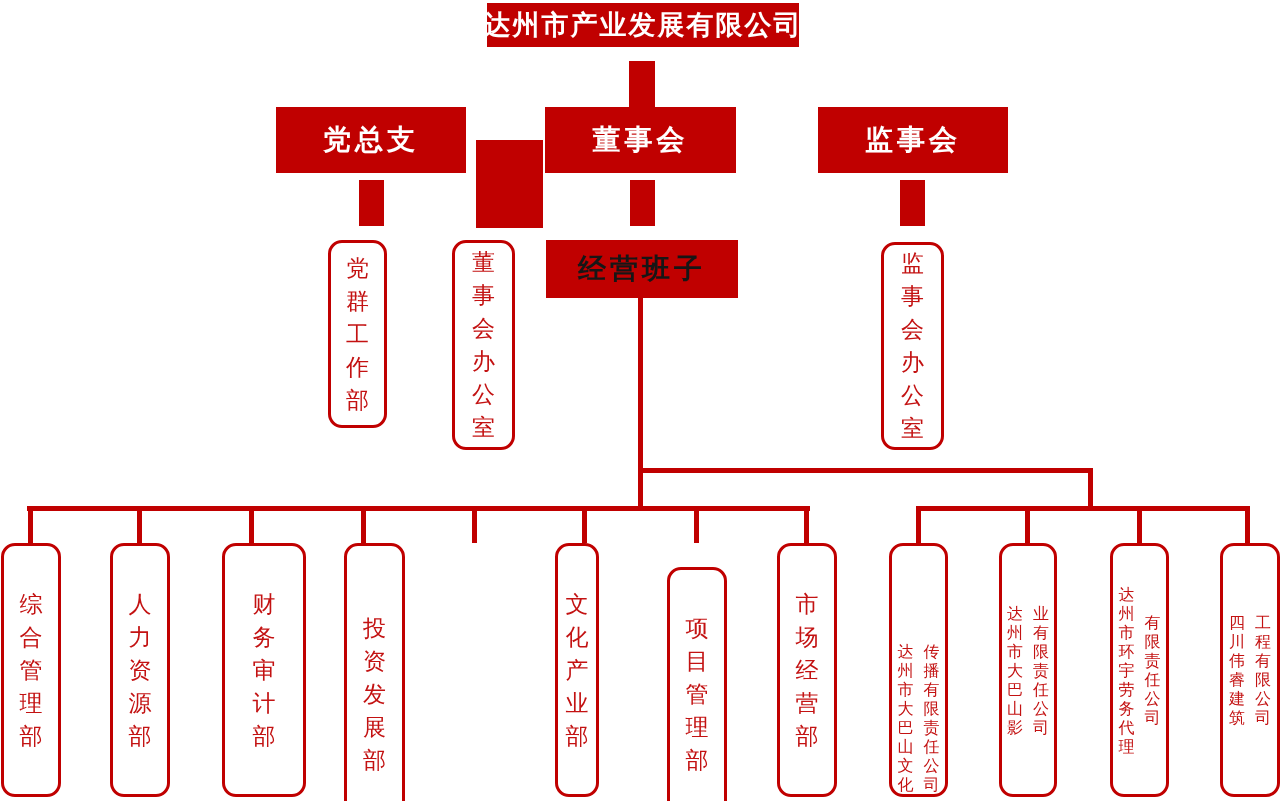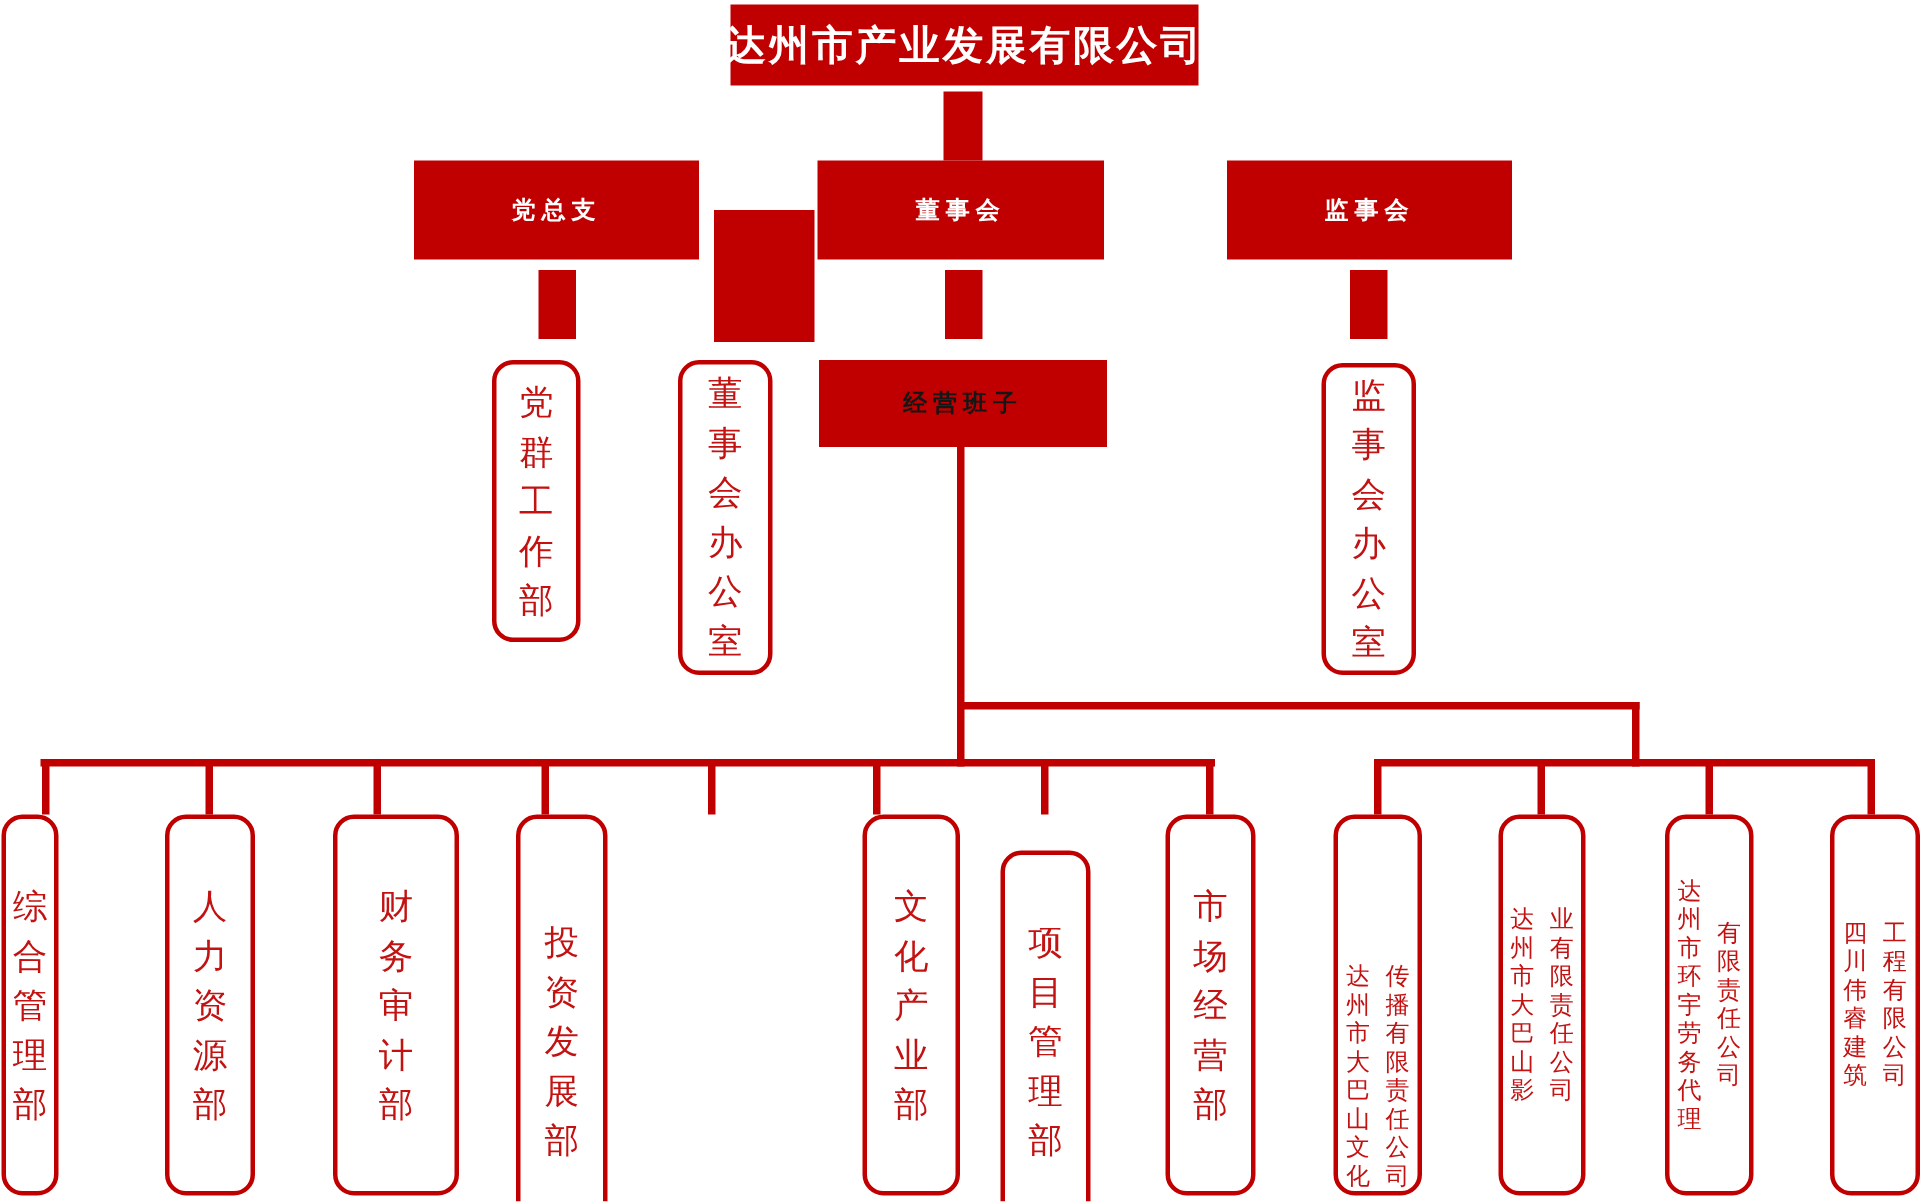--- a/index.html
+++ b/index.html
@@ -11,21 +11,21 @@
   html,body{margin:0;padding:0;background:var(--bg);}
   .canvas{
     position:relative;width:1283px;height:801px;background:var(--bg);
     overflow:hidden;font-family:"Liberation Sans",sans-serif;
   }
   .abs{position:absolute;box-sizing:border-box;}
   
   .solid{
     background:var(--red);color:#ffffff;font-weight:bold;
     display:flex;align-items:center;justify-content:center;
-    font-size:16px;letter-spacing:4px;white-space:nowrap;
+    font-size:28px;letter-spacing:4px;white-space:nowrap;
   }
   .solid.title{font-size:27px;letter-spacing:2px;}
   .solid.mgmt{color:var(--ink);}
   
   .stub{background:var(--red);}
   
   .line{background:var(--red);}
   
   .outline{
     background:#ffffff;border:3px solid var(--red);border-radius:14px;
@@ -36,21 +36,21 @@
     color:var(--text-red);font-size:23px;line-height:33px;
   }
   .cols{display:flex;align-items:center;justify-content:center;gap:7px;}
   .cols .vtext{font-size:16px;line-height:19px;width:1.2em;}
 </style>
 </head>
 <body>
 
 <div class="canvas">
 
-  <div class="abs solid title" style="left:487px;top:3px;width:312px;height:54px;">达州市产业发展有限公司</div>
+  <div class="abs solid title" style="left:487px;top:3px;width:312px;height:44px;">达州市产业发展有限公司</div>
 
   <div class="abs stub" style="left:629px;top:61px;width:26px;height:46px;"></div>
 
   <div class="abs solid" style="left:276px;top:107px;width:190px;height:66px;">党总支</div>
   <div class="abs solid" style="left:545px;top:107px;width:191px;height:66px;">董事会</div>
   <div class="abs solid" style="left:818px;top:107px;width:190px;height:66px;">监事会</div>
 
   <div class="abs stub" style="left:359px;top:180px;width:25px;height:46px;"></div>
   <div class="abs stub" style="left:476px;top:140px;width:67px;height:88px;"></div>
   <div class="abs stub" style="left:630px;top:180px;width:25px;height:46px;"></div>
@@ -81,33 +81,33 @@
   <div class="abs line" style="left:472px;top:506px;width:5px;height:37px;"></div>
   <div class="abs line" style="left:582px;top:506px;width:5px;height:37px;"></div>
   <div class="abs line" style="left:694px;top:506px;width:5px;height:37px;"></div>
   <div class="abs line" style="left:804px;top:506px;width:5px;height:37px;"></div>
 
   <div class="abs line" style="left:916px;top:506px;width:5px;height:37px;"></div>
   <div class="abs line" style="left:1025px;top:506px;width:5px;height:37px;"></div>
   <div class="abs line" style="left:1137px;top:506px;width:5px;height:37px;"></div>
   <div class="abs line" style="left:1245px;top:506px;width:5px;height:37px;"></div>
 
-  <div class="abs outline" style="left:1px;top:543px;width:38px;height:254px;">
+  <div class="abs outline" style="left:1px;top:543px;width:60px;height:254px;">
     <div class="vtext">综合管理部</div>
   </div>
   <div class="abs outline" style="left:110px;top:543px;width:60px;height:254px;">
     <div class="vtext">人力资源部</div>
   </div>
   <div class="abs outline" style="left:222px;top:543px;width:84px;height:254px;">
     <div class="vtext">财务审计部</div>
   </div>
   <div class="abs outline" style="left:344px;top:543px;width:61px;height:303px;">
     <div class="vtext">投资发展部</div>
   </div>
-  <div class="abs outline" style="left:555px;top:543px;width:65px;height:254px;margin-left:20px;">
+  <div class="abs outline" style="left:555px;top:543px;width:44px;height:254px;">
     <div class="vtext">文化产业部</div>
   </div>
   <div class="abs outline" style="left:667px;top:556px;width:60px;height:254px;margin-top:11px;">
     <div class="vtext">项目管理部</div>
   </div>
   <div class="abs outline" style="left:777px;top:543px;width:60px;height:254px;">
     <div class="vtext">市场经营部</div>
   </div>
 
   <div class="abs outline" style="left:889px;top:543px;width:59px;height:254px;align-items:flex-end;">

